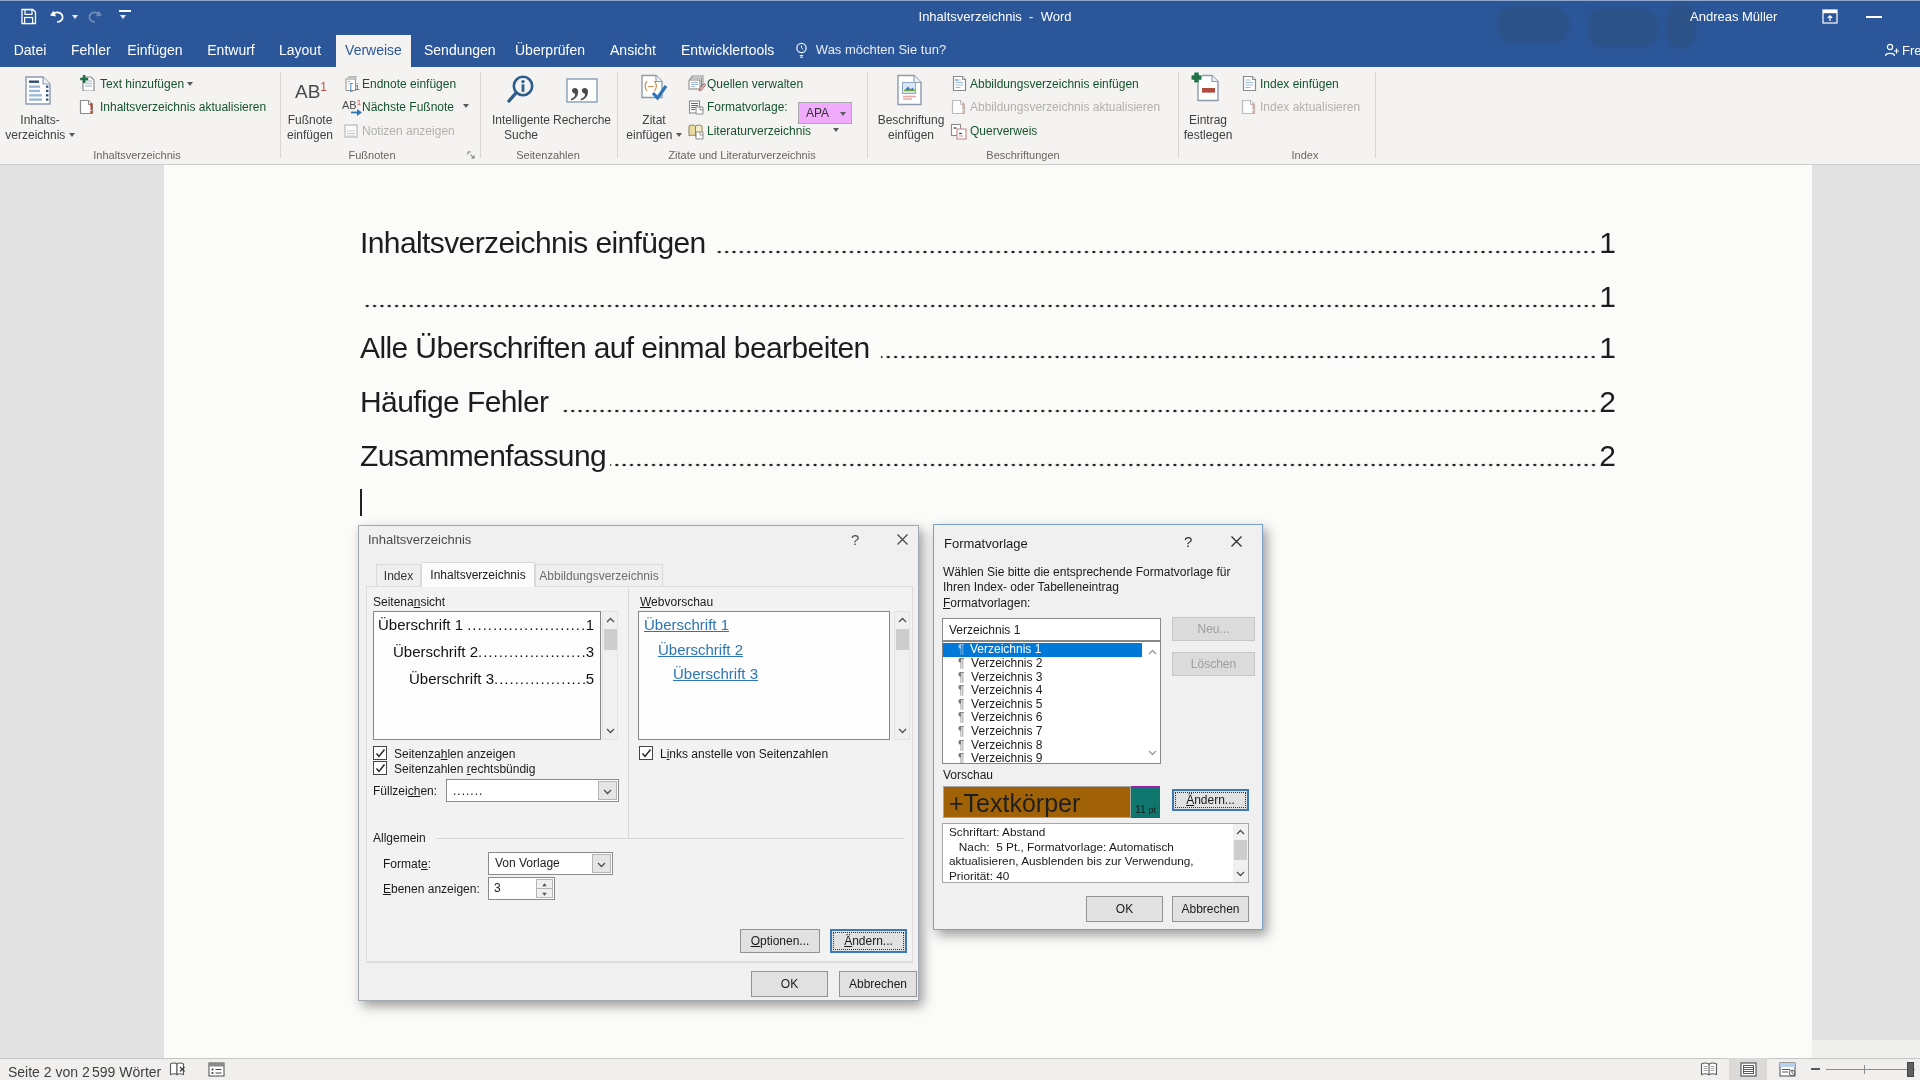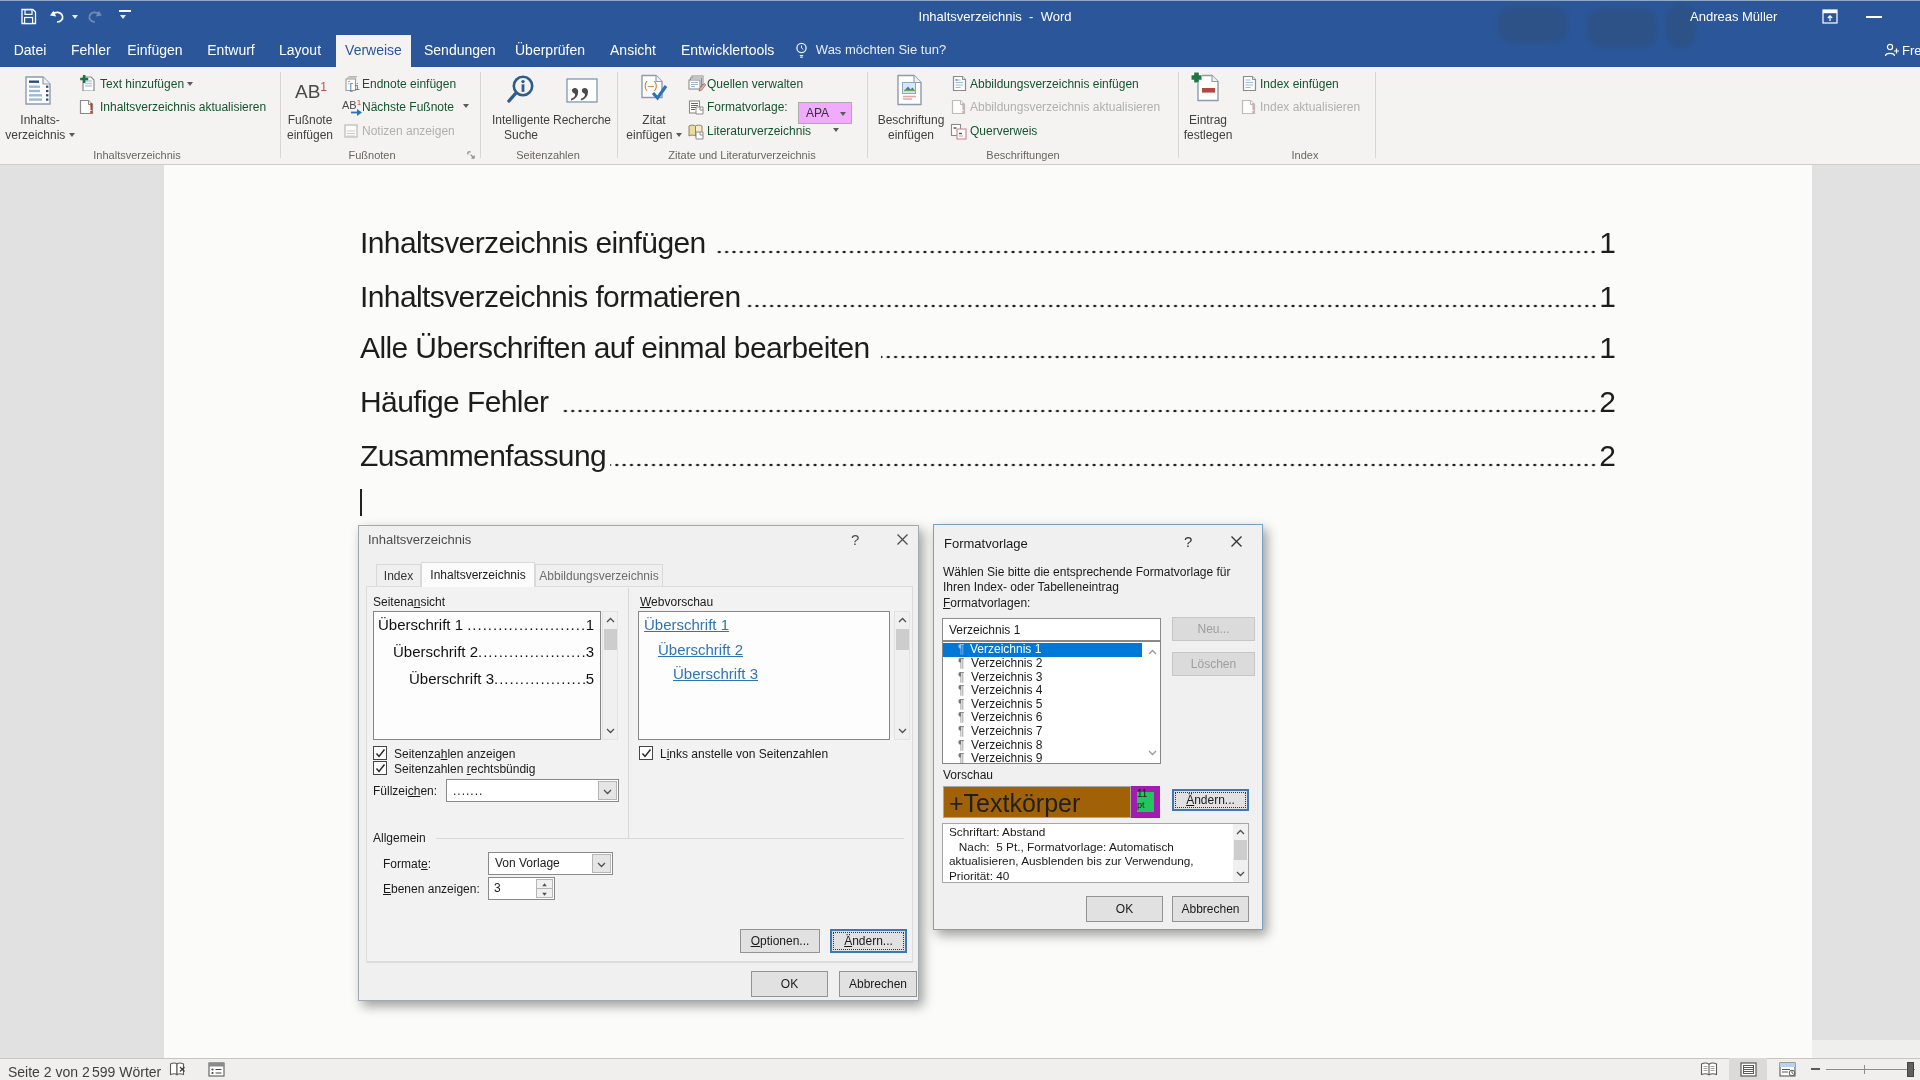--- a/index.html
+++ b/index.html
@@ -265,21 +265,20 @@
     </svg>
 <div class="rtext gray" style="left:1260px;top:100px">Index aktualisieren</div>
 
 <div class="abs" id="page"></div>
 <div class="tocline" style="top:226px">
       <span class="txt">Inhaltsverzeichnis einfügen&nbsp;</span>
       <span class="fill"></span>
       <span class="num">1</span>
     </div>
 <div class="tocline" style="top:280px">
-      <span class="txt">Inhaltsverzeichnis formatieren</span>
       <span class="fill"></span>
       <span class="num">1</span>
     </div>
 <div class="tocline" style="top:331px">
       <span class="txt">Alle Überschriften auf einmal bearbeiten&nbsp;</span>
       <span class="fill"></span>
       <span class="num">1</span>
     </div>
 <div class="tocline" style="top:385px">
       <span class="txt">Häufige Fehler&nbsp;</span>
@@ -470,21 +469,21 @@
     <svg class="chev" style="right:3px;bottom:6px" viewBox="0 0 9 9">
           <path d="M1 3 L4.5 6.5 L8 3" fill="none" stroke="#9a9a9a" stroke-width="1.3"></path>
         </svg>
   </div>
   <div class="btn" style="left:238px;top:92px;width:83px;height:24px;line-height:22px;background:#dbdbdb;border:1px solid #c6c6c6;color:#9e9e9e">Neu...</div>
   <div class="btn" style="left:238px;top:127px;width:83px;height:24px;line-height:22px;background:#dbdbdb;border:1px solid #c6c6c6;color:#9e9e9e">Löschen</div>
   <div class="abs" style="left:9px;top:243px">Vorschau</div>
   <div class="abs" style="left:9px;top:261px;width:188px;height:32px;background:#a16207;border:1px solid #a6a6a6">
         <span style="position:absolute;left:5px;top:2px;font-size:25px;color:#1f1f1f">+Textkörper</span>
       </div>
-  <div class="abs" style="left:197px;top:261px;width:29px;height:32px;background:#22c55e;border:6px solid #a21caf">
+  <div class="abs" style="left:197px;top:261px;width:29px;height:32px;background:#0f766e;border:1px solid #a21caf">
         <span style="position:absolute;right:3px;bottom:2px;font-size:10px;color:#1a1a1a">11 <span style="font-size:9px">pt</span></span>
       </div>
   <div class="btn" style="left:238px;top:264px;width:77px;height:22px;line-height:18px;border:2px solid #3c78b5;outline:1px dotted #333;outline-offset:-4px"><u>Ä</u>ndern...</div>
   <div class="abs" style="left:8px;top:298px;width:307px;height:60px;background:#fff;border:1px solid #a6a6a6">
     <div style="position:absolute;left:6px;top:1px;line-height:14.6px;width:285px;font-size:11.8px">Schriftart: Abstand<br>&nbsp;&nbsp;&nbsp;Nach:&nbsp; 5 Pt., Formatvorlage: Automatisch<br>aktualisieren, Ausblenden bis zur Verwendung,<br>Priorität: 40</div>
     <div style="position:absolute;right:0;top:0;width:15px;height:58px;background:#f0f0f0">
       <svg class="chev" style="left:3px;top:4px" viewBox="0 0 9 9">
             <path d="M1 6 L4.5 2.5 L8 6" fill="none" stroke="#4f4f4f" stroke-width="1.3"></path>
           </svg>
       <div style="position:absolute;left:1px;top:16px;width:13px;height:20px;background:#cdcdcd"></div>

